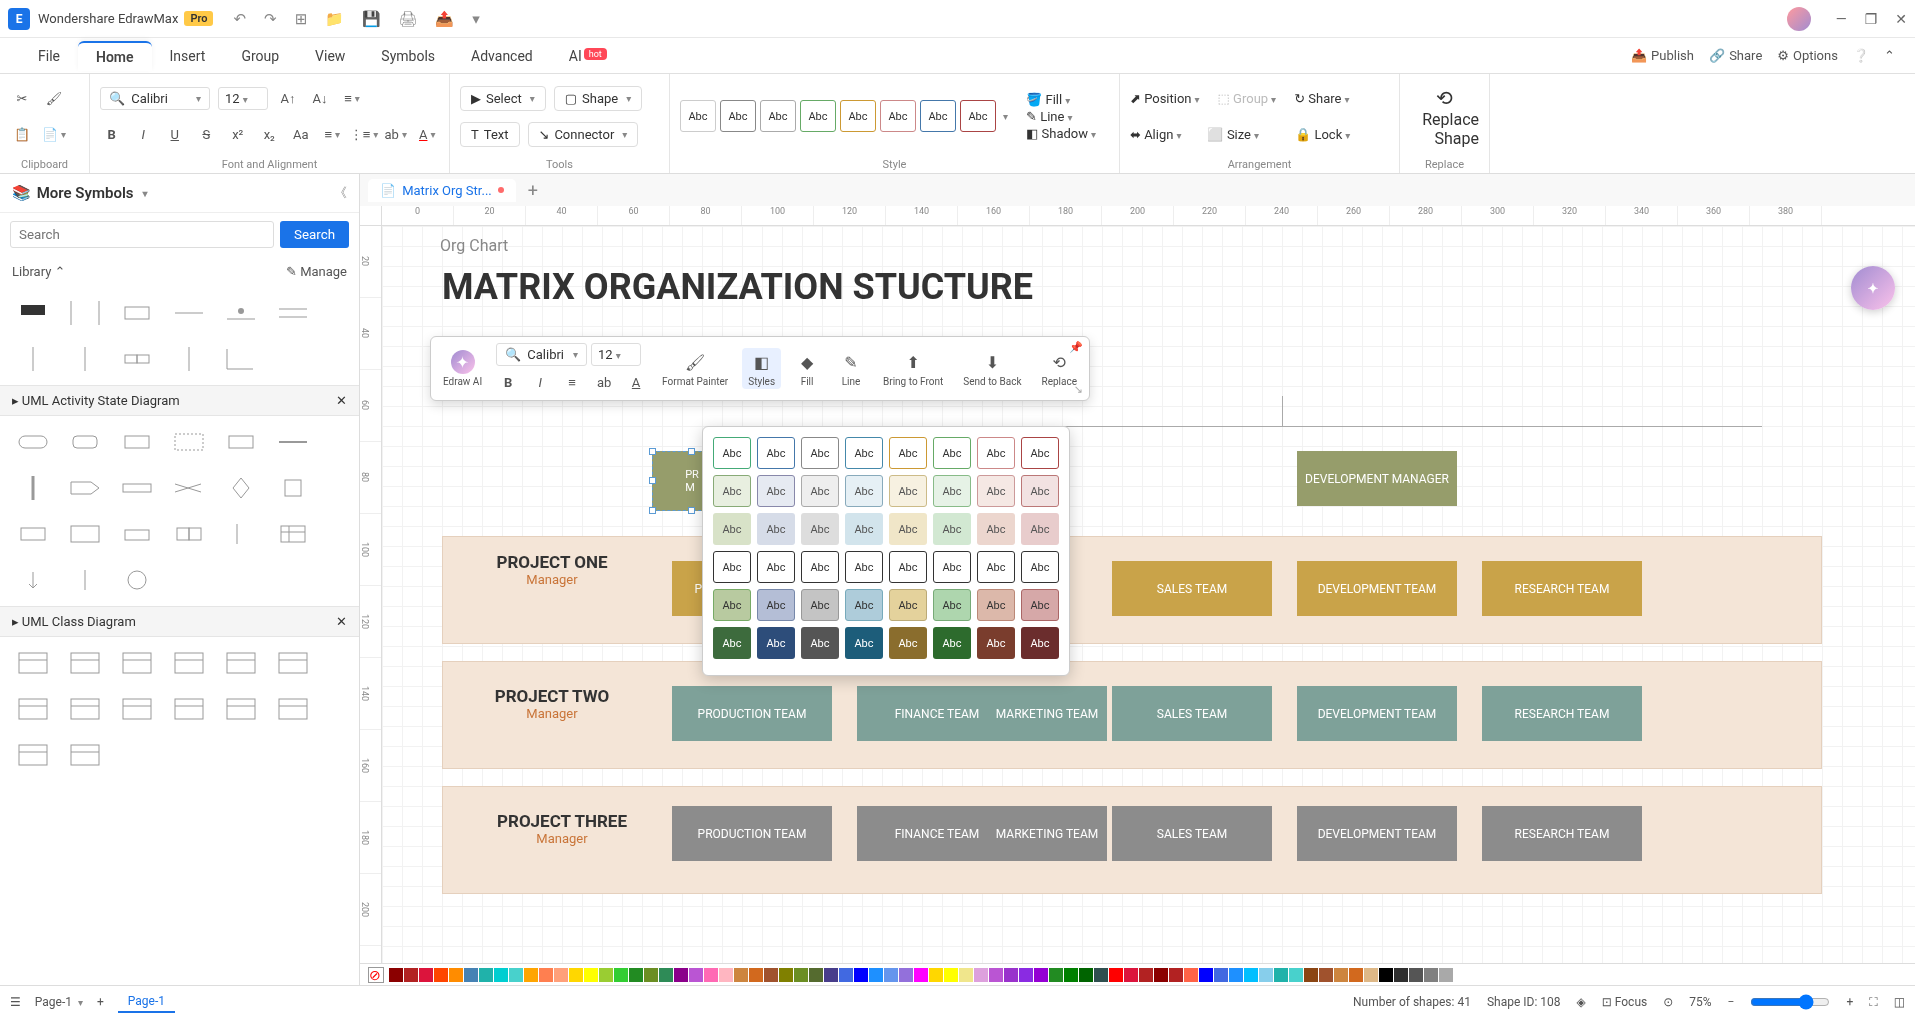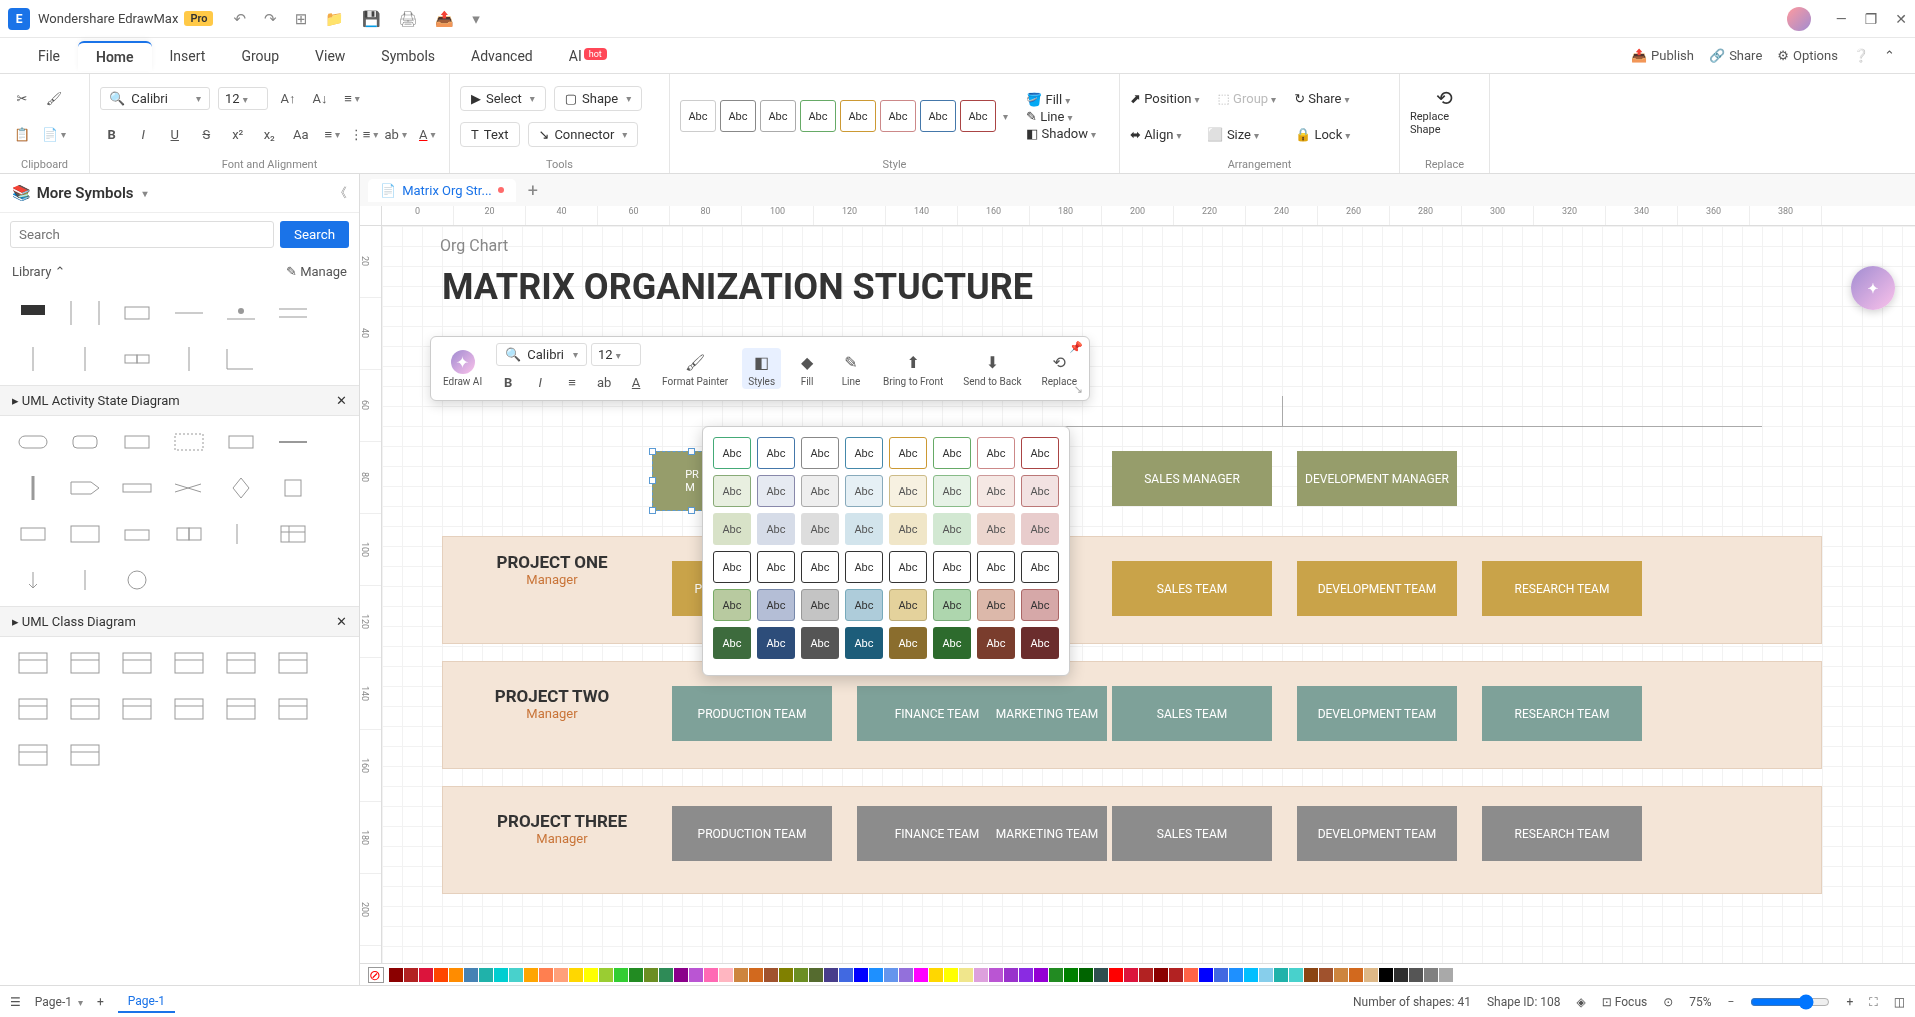--- a/index.html
+++ b/index.html
@@ -215,21 +215,21 @@
     <div class="ribbon-row">
       <span>⬌ <span>Align</span><span class="dd">▾</span></span>
       <span style="margin-left:18px">⬜ <span>Size</span><span class="dd">▾</span></span>
       <span style="margin-left:28px">🔒 <span>Lock</span><span class="dd">▾</span></span>
     </div>
     <div class="ribbon-grp-label">Arrangement</div>
   </div>
   <div class="ribbon-grp" style="width:90px">
     <div style="display:flex;flex-direction:column;align-items:center;padding-top:6px">
       <span style="font-size:20px">⟲</span>
-      <span style="font-size:11px;text-align:left;line-height:1.2">Replace Shape</span>
+      <span style="font-size:16px;text-align:right;line-height:1.2">Replace Shape</span>
     </div>
     <div class="ribbon-grp-label">Replace</div>
   </div>
 </div>
 
 <div class="main">
 
   <div class="sidebar">
     <div class="sb-hdr">
       <span class="sb-title">📚 <span>More Symbols</span><span class="dd">▾</span></span>
@@ -567,21 +567,20 @@
           <div class="handle" style="left:-4px;bottom:-4px"></div>
             <div class="handle" style="right:-4px;bottom:-4px"></div>
           <div class="handle" style="left:50%;top:-4px;margin-left:-4px"></div>
             <div class="handle" style="left:50%;bottom:-4px;margin-left:-4px"></div>
           <div class="handle" style="top:50%;left:-4px;margin-top:-4px"></div>
             <div class="handle" style="top:50%;right:-4px;margin-top:-4px"></div>
           <div style="position:absolute;inset:0;display:flex;align-items:center;justify-content:center;color:#fff;font-size:11px;white-space:pre">PR
 M</div>
         </div>
 
-        <div class="node mgr" style="left:730px;top:225px">SALES MANAGER</div>
         <div class="node mgr" style="left:915px;top:225px">DEVELOPMENT MANAGER</div>
 
         <div class="proj-row" style="top:310px"></div>
         <div class="proj-label" style="top:326px"><b>PROJECT ONE</b><span>Manager</span></div>
         <div class="node team" style="left:290px;top:335px;width:60px">PR</div>
         <div class="node team" style="left:730px;top:335px">SALES TEAM</div>
         <div class="node team" style="left:915px;top:335px">DEVELOPMENT TEAM</div>
         <div class="node team" style="left:1100px;top:335px">RESEARCH TEAM</div>
 
         <div class="proj-row" style="top:435px"></div>

